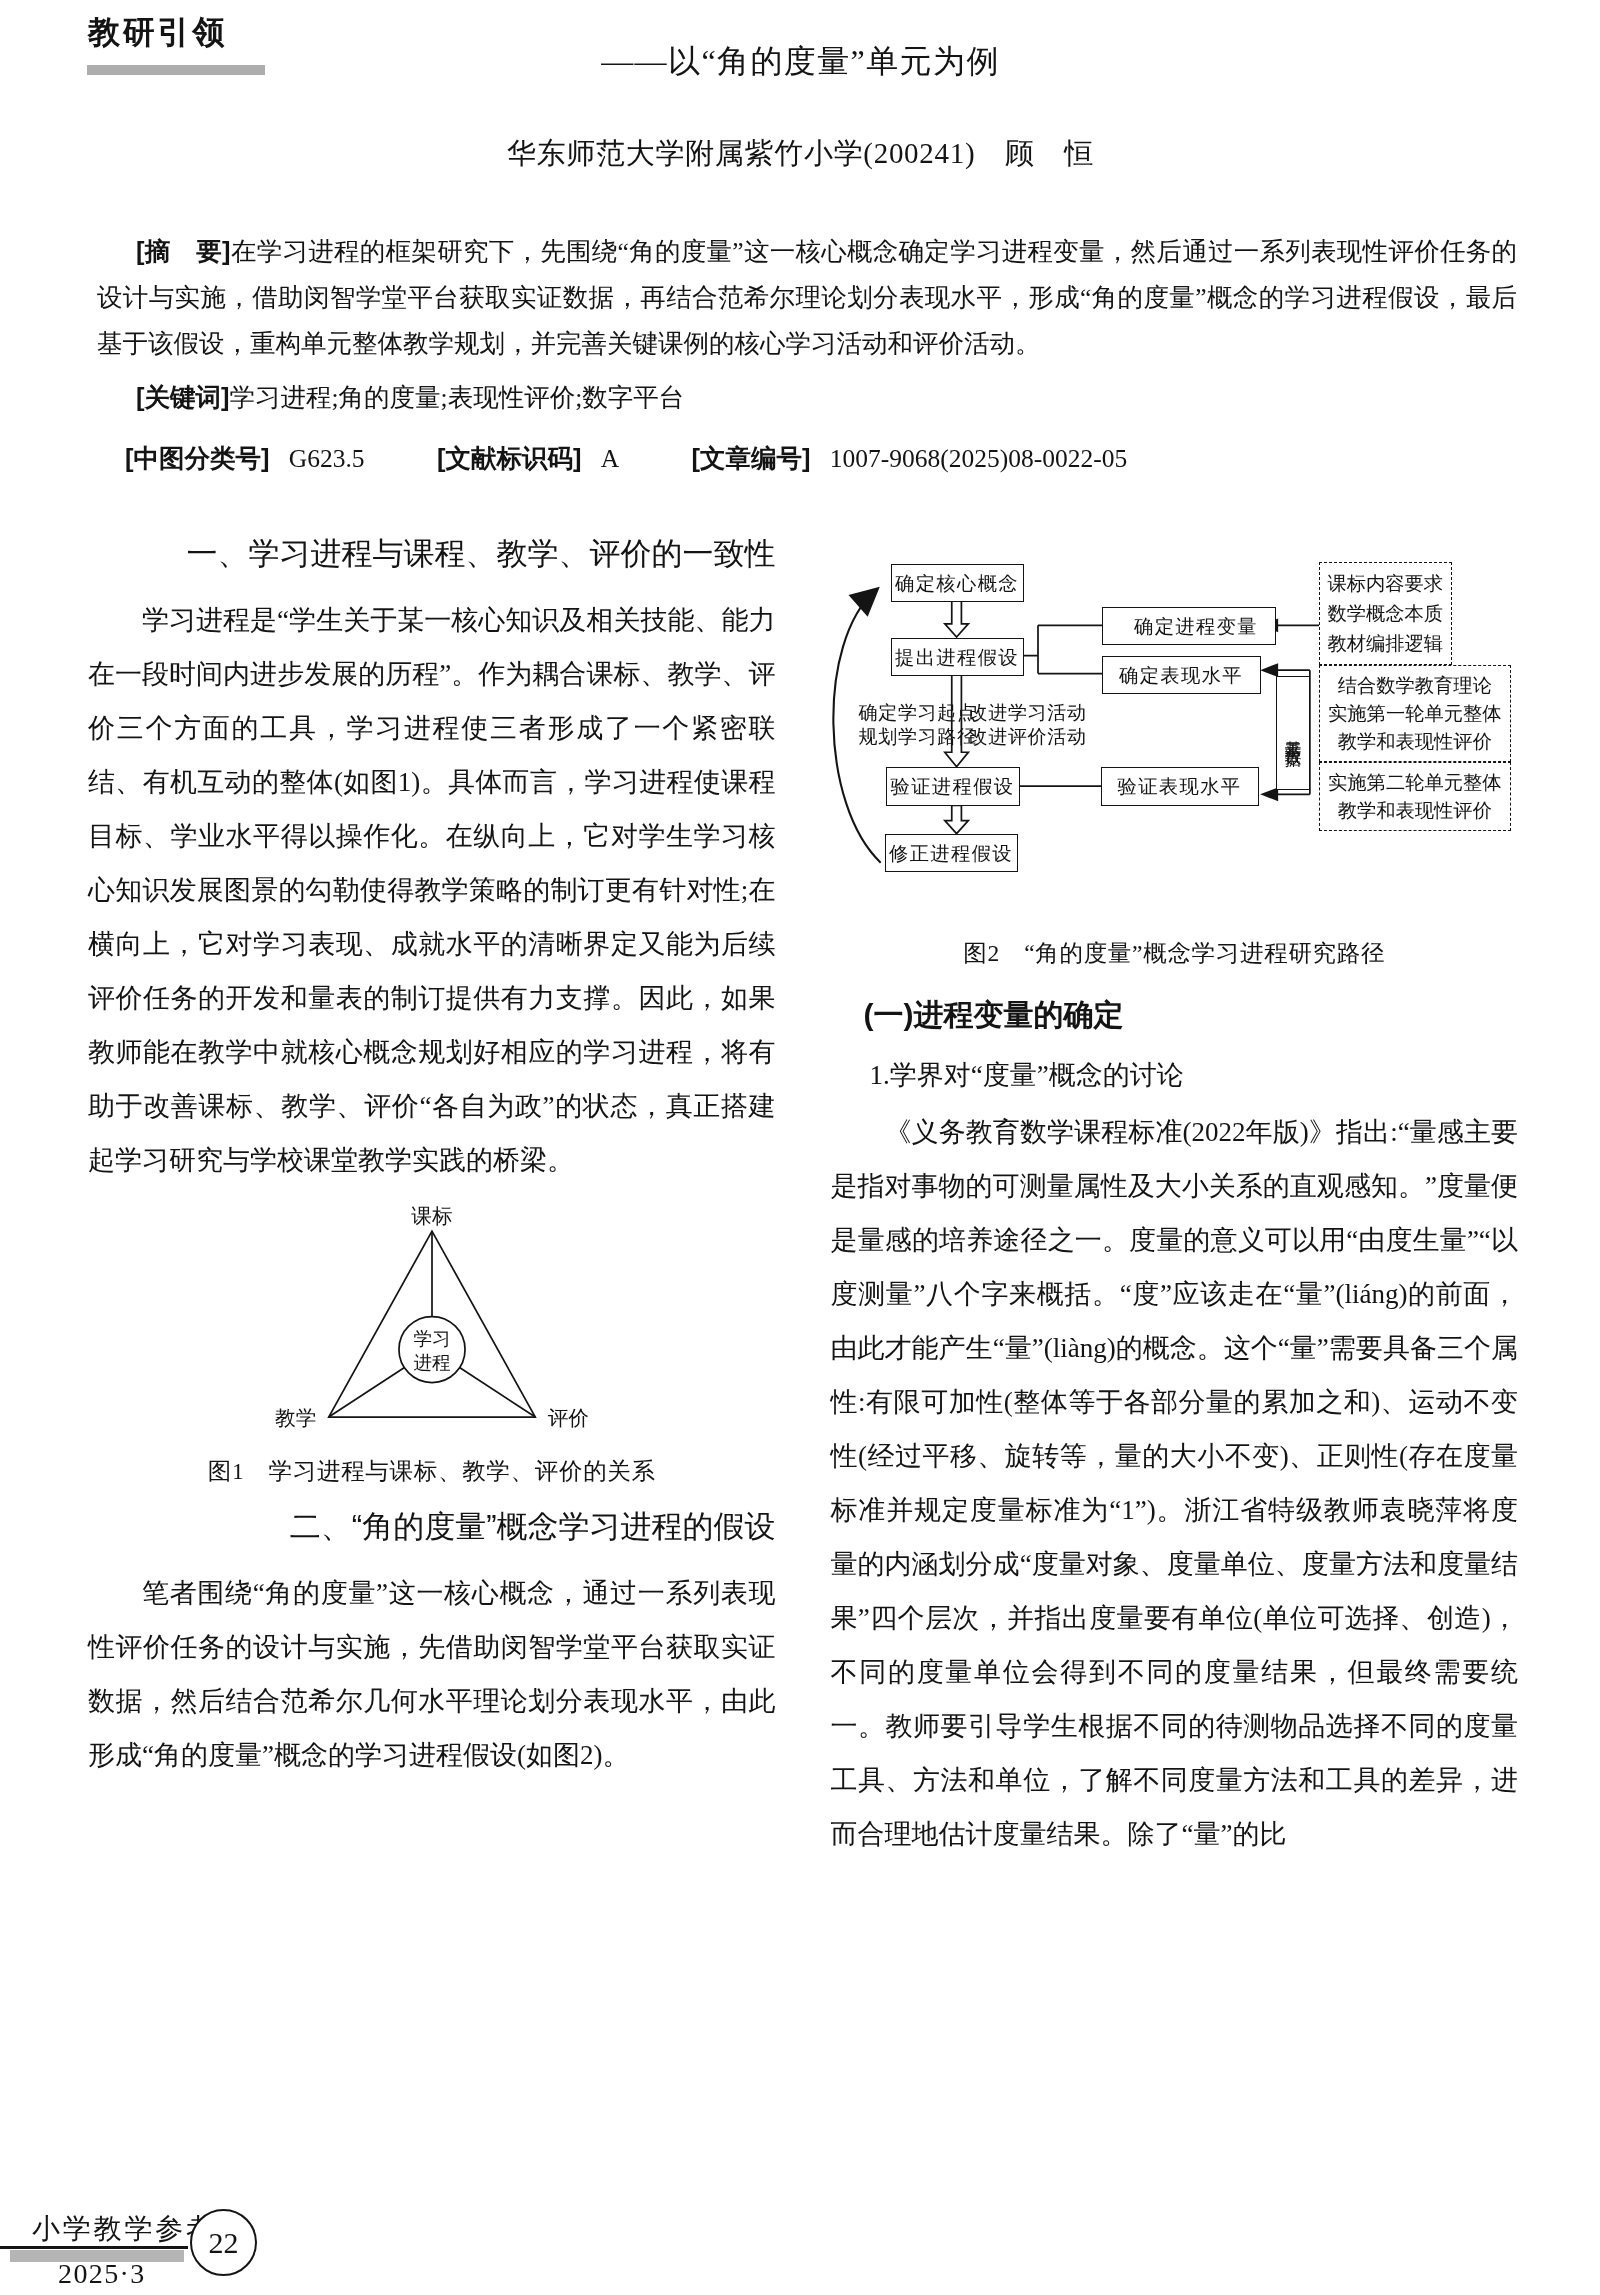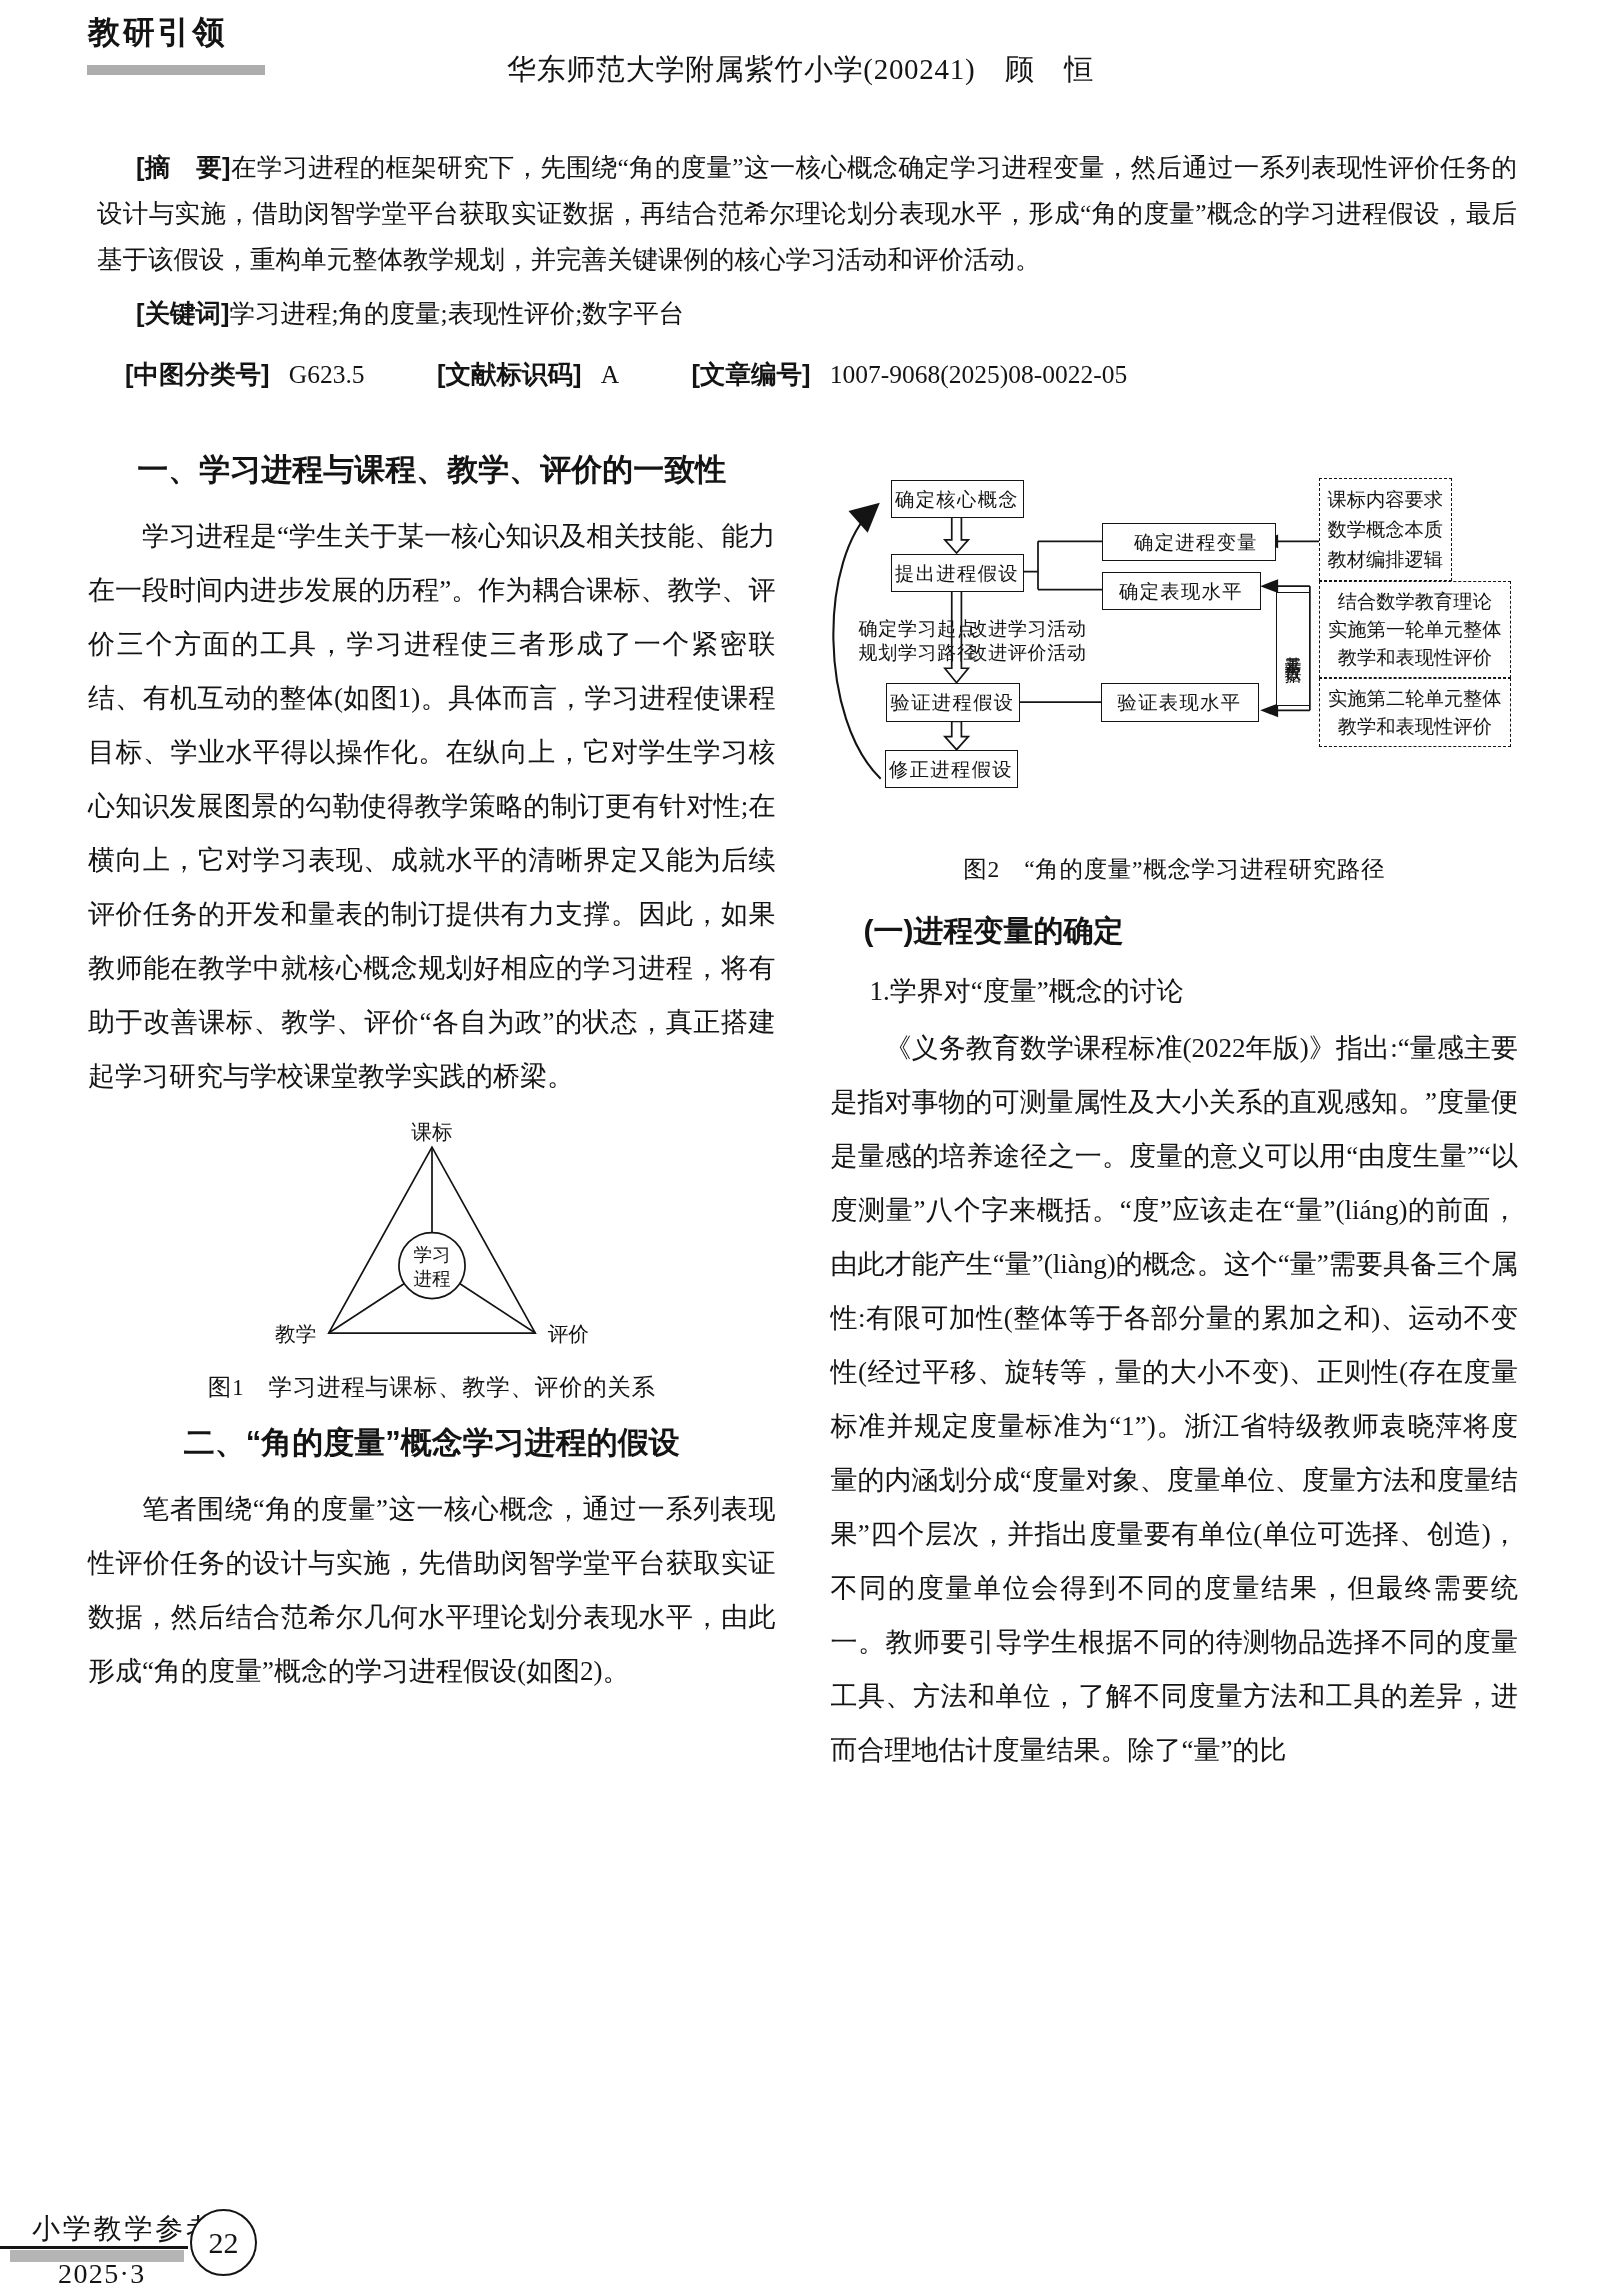--- a/index.html
+++ b/index.html
@@ -19,22 +19,22 @@
   .meta p{margin:0;font-size:25.5px;line-height:46px;text-align:justify;}
   .meta .abstract{text-indent:39px;}
   .blab{font-family:"Liberation Sans","DejaVu Sans",sans-serif;font-weight:bold;}
   .kwline{margin-top:7px !important;text-indent:39px;}
   .clcline{margin-top:14px !important;text-indent:28px;}
   .clcline .lab{font-family:"Liberation Sans","DejaVu Sans",sans-serif;font-weight:bold;margin-right:19.3px;}
   .clcline .val{margin-right:66px;}
   
   .cols{display:flex;gap:55px;margin:44px 83px 0 88px;}
   .col{flex:1;min-width:0;}
-  .sec-h{font-family:"Liberation Sans","DejaVu Sans",sans-serif;font-weight:bold;
-         font-size:31px;text-align:center;margin:7px 0 18px;}
+  .sec-h{font-family:"Liberation Sans","DejaVu Sans",sans-serif;font-weight:normal;
+         font-size:31px;text-align:right;margin:7px 0 18px;}
   .body-p{font-size:27px;line-height:54px;text-align:justify;text-indent:2em;margin:5.5px 0 0;}
   .fig-wrap{text-align:center;margin-top:18px;}
   .fig-cap{font-size:23.5px;text-align:center;margin:7px 0 19.3px;letter-spacing:0.7px;}
   .sub-h{font-family:"Liberation Sans","DejaVu Sans",sans-serif;font-weight:bold;
          font-size:30px;margin:26px 0 0;text-indent:33px;}
   .point-h{font-size:27px;margin:21px 0 12px;text-indent:39px;font-family:Liberation Serif, serif;}
   
   .flow{position:relative;width:690px;height:390px;margin:4.1px auto 0;}
   .flow svg.underlay{position:absolute;left:0;top:0;}
   .fb{position:absolute;border:1.7px solid #141414;background:#fff;display:flex;align-items:center;
@@ -55,20 +55,21 @@
             font-size:30px;}
 </style>
 </head>
 <body>
 
 <div class="page">
 
   <div class="badge">教研引领</div>
   <div class="badge-bar"></div>
 
+  <div class="subtitle">——以“角的度量”单元为例</div>
   <div class="author">华东师范大学附属紫竹小学(200241)　顾　恒</div>
 
   <div class="meta">
     <p class="abstract"><span class="blab">[摘　要]</span><span>在学习进程的框架研究下，先围绕“角的度量”这一核心概念确定学习进程变量，然后通过一系列表现性评价任务的设计与实施，借助闵智学堂平台获取实证数据，再结合范希尔理论划分表现水平，形成“角的度量”概念的学习进程假设，最后基于该假设，重构单元整体教学规划，并完善关键课例的核心学习活动和评价活动。</span></p>
     <p class="kwline"><span class="blab">[关键词]</span><span>学习进程;角的度量;表现性评价;数字平台</span></p>
     <p class="clcline">
       <span class="lab">[中图分类号]</span><span class="val">G623.5</span>
       <span class="lab">[文献标识码]</span><span class="val">A</span>
       <span class="lab">[文章编号]</span><span>1007-9068(2025)08-0022-05</span>
     </p>

